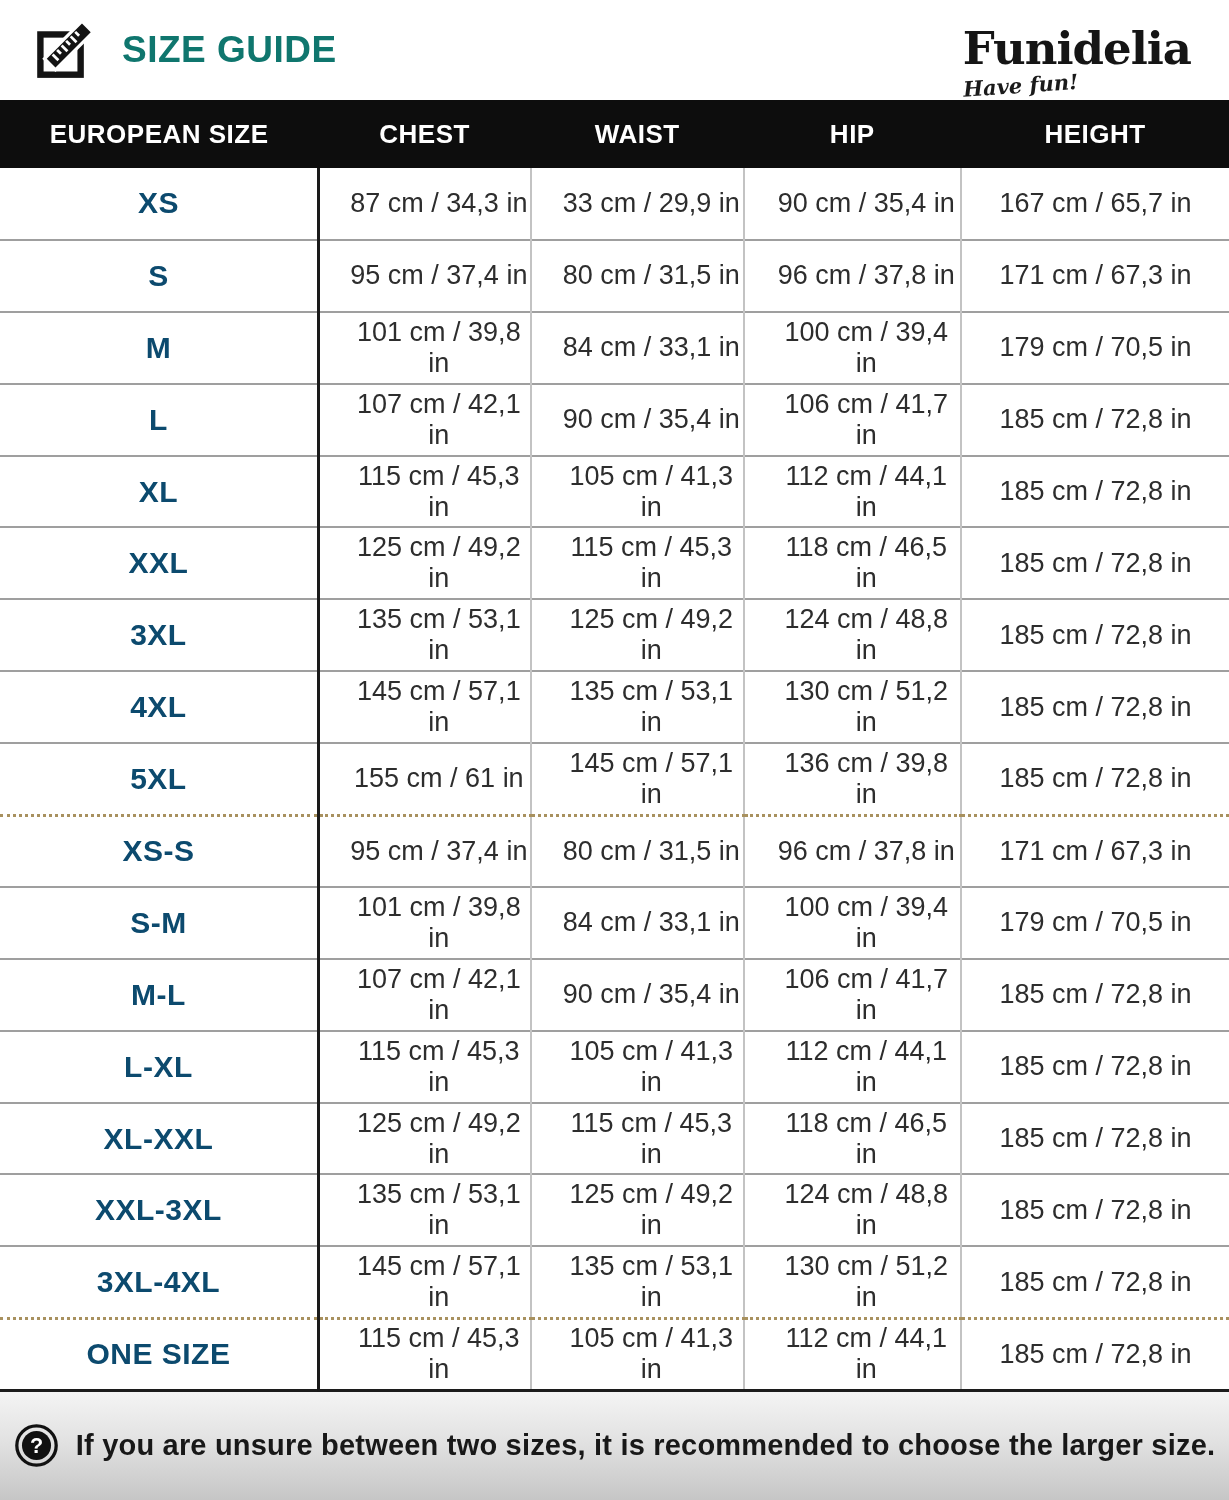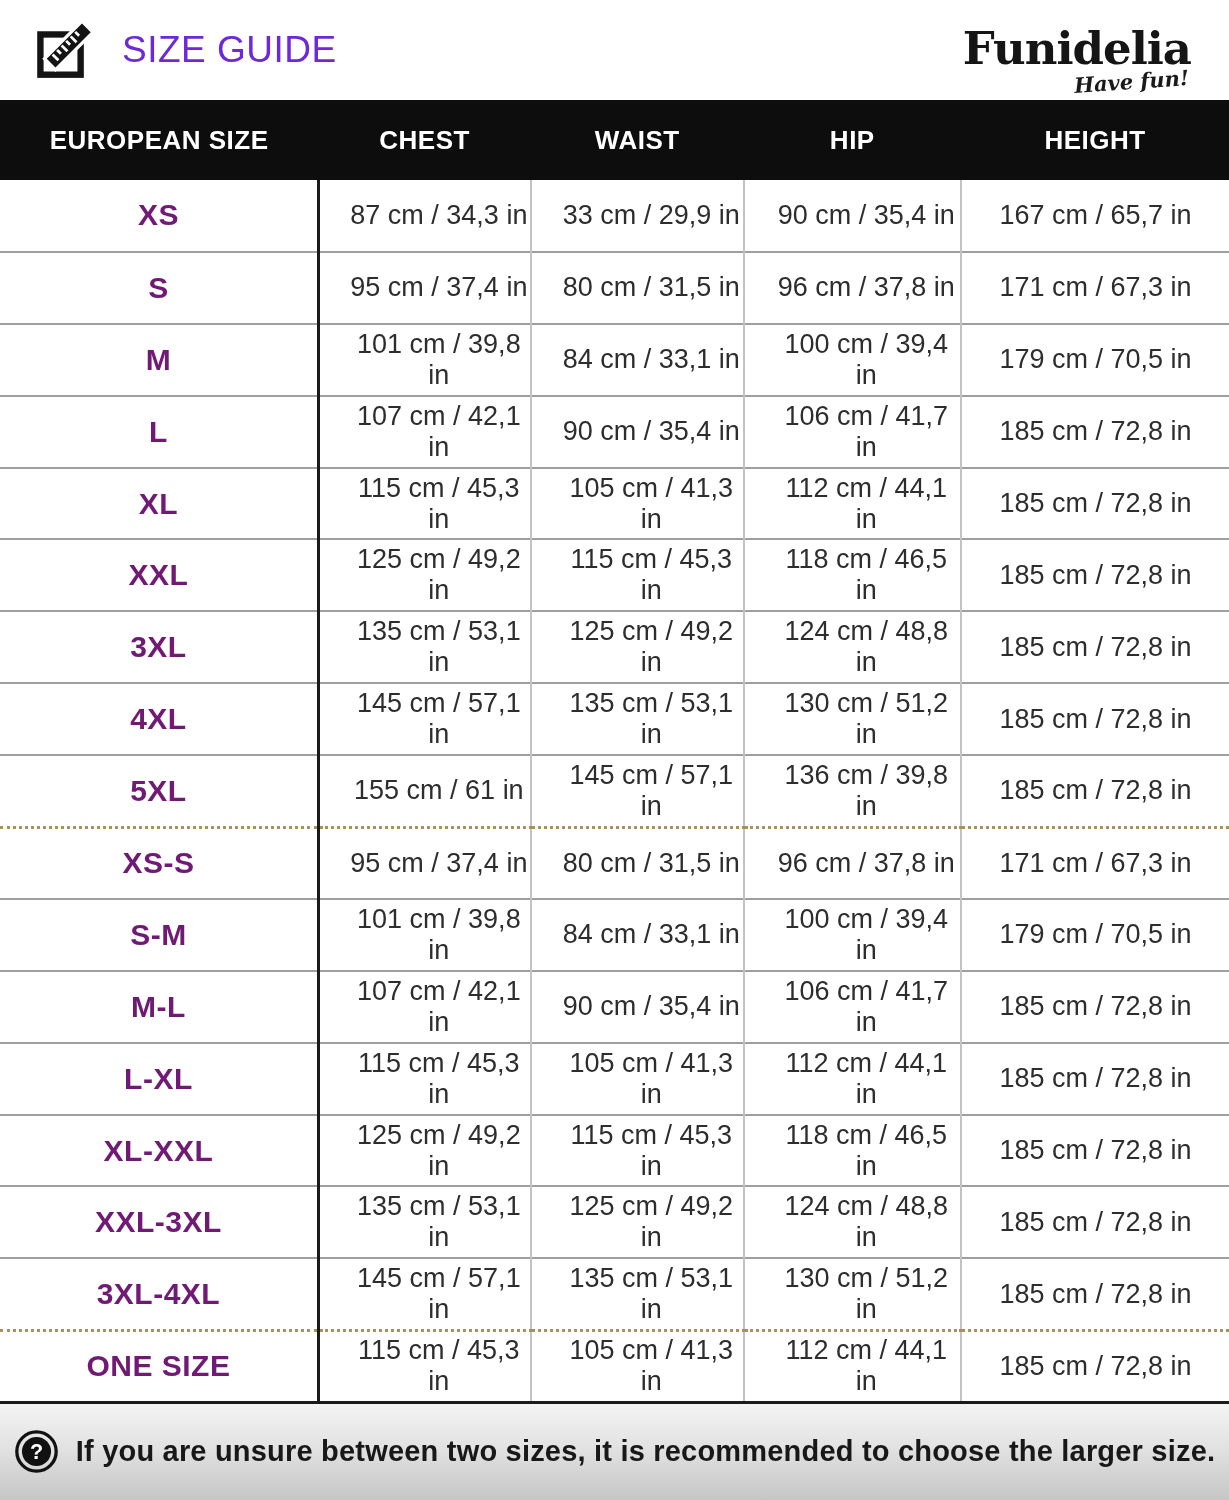--- a/index.html
+++ b/index.html
@@ -12,24 +12,24 @@
   }
 
   
   .page-header {
     height: 100px;
     display: flex; align-items: center; justify-content: space-between;
     padding: 0 38px 0 34px;
   }
   .title-group { display: flex; align-items: center; gap: 24px; }
   .page-title {
-    font-size: 37px; font-weight: 400; color: #6d28d9;
+    font-size: 37px; font-weight: 700; color: #0f766e;
     letter-spacing: 0.5px;
   }
-  .brand { display: flex; flex-direction: column; align-items: flex-end; margin-top: 19px; }
+  .brand { display: flex; flex-direction: column; margin-top: 19px; }
   .brand-name {
     font-family: "DejaVu Serif", serif;
     font-weight: 800; font-size: 45px; color: #151515;
     letter-spacing: -1px; line-height: 1;
   }
   .brand-tagline {
     font-family: "DejaVu Serif", cursive;
     font-style: italic; font-weight: 700; font-size: 21px; color: #1a1a1a;
     margin-top: -2px; margin-right: 2px; transform: rotate(-4deg);
   }
@@ -40,31 +40,31 @@
     border-bottom: 3px solid #1c1c1c;
   }
   col.c-size   { width: 25.9%; }
   col.c-chest  { width: 17.3%; }
   col.c-waist  { width: 17.3%; }
   col.c-hip    { width: 17.7%; }
   col.c-height { width: 21.8%; }
 
   thead th {
     background: #0d0d0d; color: #ffffff;
-    height: 80px; font-size: 26px; font-weight: 800;
+    height: 68px; font-size: 26px; font-weight: 800;
     letter-spacing: 0.5px; vertical-align: middle;
   }
   tbody td {
     height: 71.9px; text-align: center; vertical-align: middle;
     font-size: 27px; color: #2d2d2d;
     border-top: 2px solid #9f9f9f;
   }
   tbody tr:first-child td { border-top: none; }
   tbody td.size-label {
-    font-weight: 800; font-size: 30px; color: #701a75;
+    font-weight: 800; font-size: 30px; color: #0c4a6e;
     letter-spacing: 0.5px;
     border-right: 3px solid #1a1a1a;
   }
   tbody td:not(.size-label):not(:last-child) { border-right: 2px solid #c3c3c3; padding-left: 28px; }
   tbody tr.dotted-top td { border-top: 3px dotted #a8915f; }
 
   
   .footer-bar {
     flex: 1;
     background: linear-gradient(180deg, #f4f4f4 0%, #e2e2e2 45%, #c6c6c6 100%);

